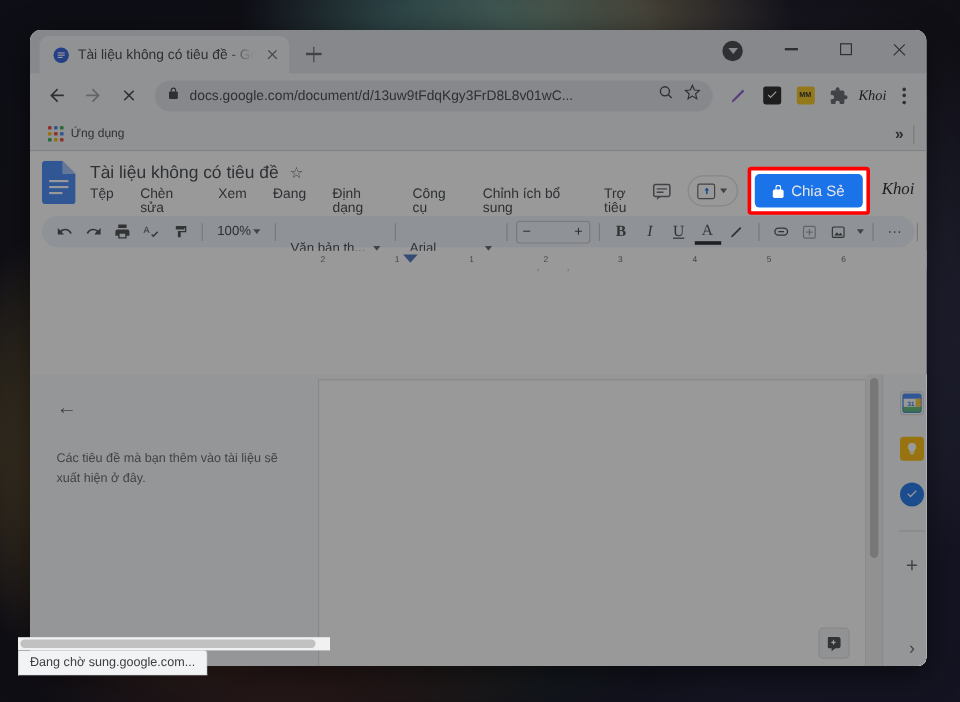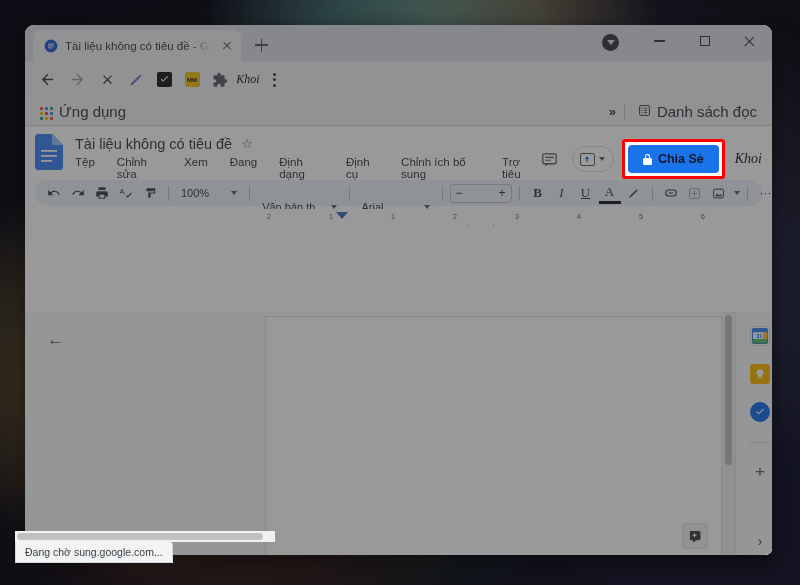--- a/index.html
+++ b/index.html
@@ -128,21 +128,21 @@
   .ext-img{width:15px;height:15px;border-radius:2px;}
   .kebab{width:22px;height:26px;display:flex;flex-direction:column;
     align-items:center;justify-content:center;gap:2.5px;flex:none;}
   .kebab span{width:3px;height:3px;border-radius:50%;background:#3c4043;display:block;}
 
   
   .bookmarks{
     height:28px;background:#f1f3f4;display:flex;align-items:center;
     padding:0 10px;gap:6px;border-bottom:1px solid #d3d5d8;
   }
-  .bm{display:flex;align-items:flex-end;gap:6px;font-size:15px;color:#3c4043;padding:3px 5px;border-radius:4px;}
+  .bm{display:flex;align-items:center;gap:6px;font-size:10px;color:#3c4043;padding:3px 5px;border-radius:4px;}
   .apps-grid{
     width:13px;height:13px;display:grid;grid-template-columns:repeat(3,1fr);
     grid-template-rows:repeat(3,1fr);gap:1.4px;
   }
   .apps-grid i{display:block;border-radius:1px;}
   .bm-right{margin-left:auto;display:flex;align-items:center;gap:8px;}
   .chev2{font-size:13px;color:#3c4043;font-weight:bold;}
   .vline{width:1px;height:16px;background:#c6c8cb;}
 
   
@@ -169,37 +169,37 @@
   .meet-box{
     width:15px;height:13px;border:1.5px solid #5f6368;border-radius:2px;
     display:flex;align-items:center;justify-content:center;
   }
   .caret{width:0;height:0;border-left:3.5px solid transparent;border-right:3.5px solid transparent;border-top:4px solid #5f6368;}
   .share-highlight{
     border:3px solid #ff0000; padding:3px; border-radius:3px; background:#fff;
     display:flex; position:relative; z-index:70;
   }
   .share-btn{
-    background:#1a73e8;color:#0f172a;height:28px;border-radius:4px;
+    background:#1a73e8;color:#e5e5e5;height:28px;border-radius:4px;
     display:flex;align-items:center;gap:6px;padding:0 15px;
-    font-size:12.5px;font-weight:bold;white-space:nowrap;
+    font-size:12.5px;font-weight:normal;white-space:nowrap;
   }
   .lock{width:9px;height:11px;position:relative;flex:none;}
   .lock .body{position:absolute;bottom:0;left:0;width:9px;height:6.5px;background:#fff;border-radius:1.5px;}
   .lock .shackle{position:absolute;top:0;left:2px;width:5px;height:5px;border:1.4px solid #fff;border-bottom:none;border-radius:3px 3px 0 0;}
   .avatar-sig{font-family:"Liberation Serif",serif;font-style:italic;font-size:14px;color:#202124;padding-left:2px;}
 
   
   .docs-toolbar{
     margin:0 10px; height:26px; background:#edf2fa; border-radius:13px;
     display:flex; align-items:center; padding:0 8px; gap:2px;
   }
   .tb{width:22px;height:22px;display:flex;align-items:center;justify-content:center;color:#444746;font-size:12px;flex:none;}
   .tb-sep{width:1px;height:15px;background:#c7c7c7;margin:0 5px;flex:none;}
-  .tb-zoom{display:flex;align-items:center;gap:22px;padding:0 5px;font-size:11px;color:#3c4043;}
+  .tb-zoom{display:flex;align-items:center;gap:2px;padding:0 5px;font-size:11px;color:#3c4043;}
   .tb-select{display:flex;align-items:center;gap:6px;padding:0 5px;font-size:11px;color:#3c4043;white-space:nowrap;margin-top:28px;}
   .fontsize{
     display:flex;align-items:center;border:1px solid #c7c7c7;border-radius:3px;height:19px;
   }
   .fontsize .pm{width:17px;text-align:center;font-size:12px;color:#3c4043;}
   .fontsize .val{width:26px;text-align:center;font-size:11px;color:#3c4043;border-left:1px solid #c7c7c7;border-right:1px solid #c7c7c7;line-height:17px;margin-top:48px;}
   .tb-b{font-weight:bold;font-family:"Liberation Serif",serif;font-size:13px;}
   .tb-i{font-style:italic;font-family:"Liberation Serif",serif;font-size:13px;}
   .tb-u{text-decoration:underline;font-family:"Liberation Serif",serif;font-size:13px;}
   .tb-a{font-family:"Liberation Serif",serif;font-size:13px;border-bottom:3px solid #202124;line-height:12px;}
@@ -320,20 +320,39 @@
       <svg width="17" height="17" viewBox="0 0 24 24">
           <path d="M4 11h12.2l-5.6-5.6L12 4l8 8-8 8-1.4-1.4L16.2 13H4z" fill="#9aa0a6"></path>
         </svg>
     </div>
     <div class="navbtn">
       <svg width="15" height="15" viewBox="0 0 24 24">
           <path d="M19 6.4L17.6 5 12 10.6 6.4 5 5 6.4 10.6 12 5 17.6 6.4 19 12 13.4 17.6 19 19 17.6 13.4 12z" fill="#3c4043"></path>
         </svg>
     </div>
 
+    <div class="omnibox">
+      <span>
+        <svg width="11" height="12" viewBox="0 0 24 24">
+            <path d="M18 8h-1V6a5 5 0 10-10 0v2H6a2 2 0 00-2 2v10a2 2 0 002 2h12a2 2 0 002-2V10a2 2 0 00-2-2zM9 6a3 3 0 016 0v2H9z" fill="#3c4043"></path>
+          </svg>
+      </span>
+      <span class="url">docs.google.com/document/d/13uw9tFdqKgy3FrD8L8v01wC...</span>
+      <span>
+        <svg width="14" height="14" viewBox="0 0 24 24">
+            <circle cx="10.5" cy="10.5" r="6.5" fill="none" stroke="#3c4043" stroke-width="2"></circle>
+            <line x1="15.5" y1="15.5" x2="20" y2="20" stroke="#3c4043" stroke-width="2"></line>
+          </svg>
+      </span>
+      <span>
+        <svg width="14" height="14" viewBox="0 0 24 24">
+            <path d="M12 17.3l-6.2 3.7 1.6-7L2 9.2l7.1-.6L12 2l2.9 6.6 7.1.6-5.4 4.8 1.6 7z" fill="none" stroke="#3c4043" stroke-width="1.7"></path>
+          </svg>
+      </span>
+    </div>
 
     <div class="ext">
       <svg width="16" height="16" viewBox="0 0 24 24">
           <path d="M4 20l3-1L20 6l-2-2L5 17z" fill="#8b5cc7"></path>
         </svg>
     </div>
     <div class="ext">
       <span class="ext-img" style="background:#1f1f1f;display:flex;align-items:center;justify-content:center;">
         <svg width="11" height="11" viewBox="0 0 24 24">
             <path d="M9 17L4 12l1.6-1.6L9 13.8 18.4 4.4 20 6z" fill="#fff"></path>
@@ -369,34 +388,20 @@
           <i style="background:#4285f4"></i>
         <i style="background:#34a853"></i>
           <i style="background:#fbbc04"></i>
           <i style="background:#ea4335"></i>
       </span>
       <span>Ứng dụng</span>
     </div>
     <div class="bm-right">
       <span class="chev2">»</span>
       <span class="vline"></span>
-      <div class="bm">
-        <span>
-          <svg width="13" height="13" viewBox="0 0 24 24">
-              <rect x="3" y="3" width="18" height="18" rx="2" fill="none" stroke="#3c4043" stroke-width="1.8"></rect>
-              <line x1="11" y1="8" x2="17" y2="8" stroke="#3c4043" stroke-width="1.6"></line>
-              <line x1="11" y1="12" x2="17" y2="12" stroke="#3c4043" stroke-width="1.6"></line>
-              <line x1="11" y1="16" x2="17" y2="16" stroke="#3c4043" stroke-width="1.6"></line>
-              <rect x="6.5" y="7" width="2" height="2" fill="#3c4043"></rect>
-              <rect x="6.5" y="11" width="2" height="2" fill="#3c4043"></rect>
-              <rect x="6.5" y="15" width="2" height="2" fill="#3c4043"></rect>
-            </svg>
-        </span>
-        <span>Danh sách đọc</span>
-      </div>
     </div>
   </div>
 
   <div class="docs">
 
     <div class="docs-header">
       <div class="doc-logo">
         <svg width="28" height="36" viewBox="0 0 28 36">
           <path d="M3 0h14l11 11v22a3 3 0 01-3 3H3a3 3 0 01-3-3V3a3 3 0 013-3z" fill="#4285f4"></path>
           <path d="M17 0l11 11H17z" fill="#a1c2fa"></path>
@@ -405,25 +410,25 @@
           <rect x="6" y="26" width="11" height="1.8" fill="#fff"></rect>
         </svg>
       </div>
       <div class="doc-titlewrap">
         <div class="doc-titlerow">
           <span class="doc-title">Tài liệu không có tiêu đề</span>
           <span class="star">☆</span>
         </div>
         <div class="doc-menu">
           <span>Tệp</span>
-          <span>Chỉnh sửa</span>
+          <span>Chèn sửa</span>
           <span>Xem</span>
           <span>Đang</span>
           <span>Định dạng</span>
-          <span>Định cụ</span>
+          <span>Công cụ</span>
           <span>Chỉnh ích bổ sung</span>
           <span>Trợ tiêu</span>
         </div>
       </div>
       <div class="docs-actions">
         <div class="icon-btn">
           <svg width="17" height="17" viewBox="0 0 24 24">
               <rect x="2.5" y="4" width="19" height="14" rx="2" fill="none" stroke="#5f6368" stroke-width="1.8"></rect>
               <path d="M7 18l-1 4 5-4z" fill="#5f6368"></path>
               <line x1="6" y1="9" x2="18" y2="9" stroke="#5f6368" stroke-width="1.5"></line>
@@ -545,20 +550,21 @@
         <span class="ruler-tick">4</span>
         <span class="ruler-tick">5</span>
         <span class="ruler-tick">6</span>
       </div>
       <span class="indent-marker"></span>
     </div>
 
     <div class="docs-body">
       <div class="outline">
         <span class="outline-back">←</span>
+        <div class="outline-text">Các tiêu đề mà bạn thêm vào tài liệu sẽ xuất hiện ở đây.</div>
       </div>
       <div class="page-area">
         <div class="page"></div>
         <div class="explore-btn">
           <svg width="15" height="15" viewBox="0 0 24 24">
               <path d="M4 3h13a3 3 0 013 3v9a3 3 0 01-3 3h-4l-5 4v-4H4a1 1 0 01-1-1V4a1 1 0 011-1z" fill="#444746"></path>
               <path d="M10.5 6l1.1 2.9L14.5 10l-2.9 1.1-1.1 2.9-1.1-2.9L6.5 10l2.9-1.1z" fill="#fff"></path>
             </svg>
         </div>
       </div>

